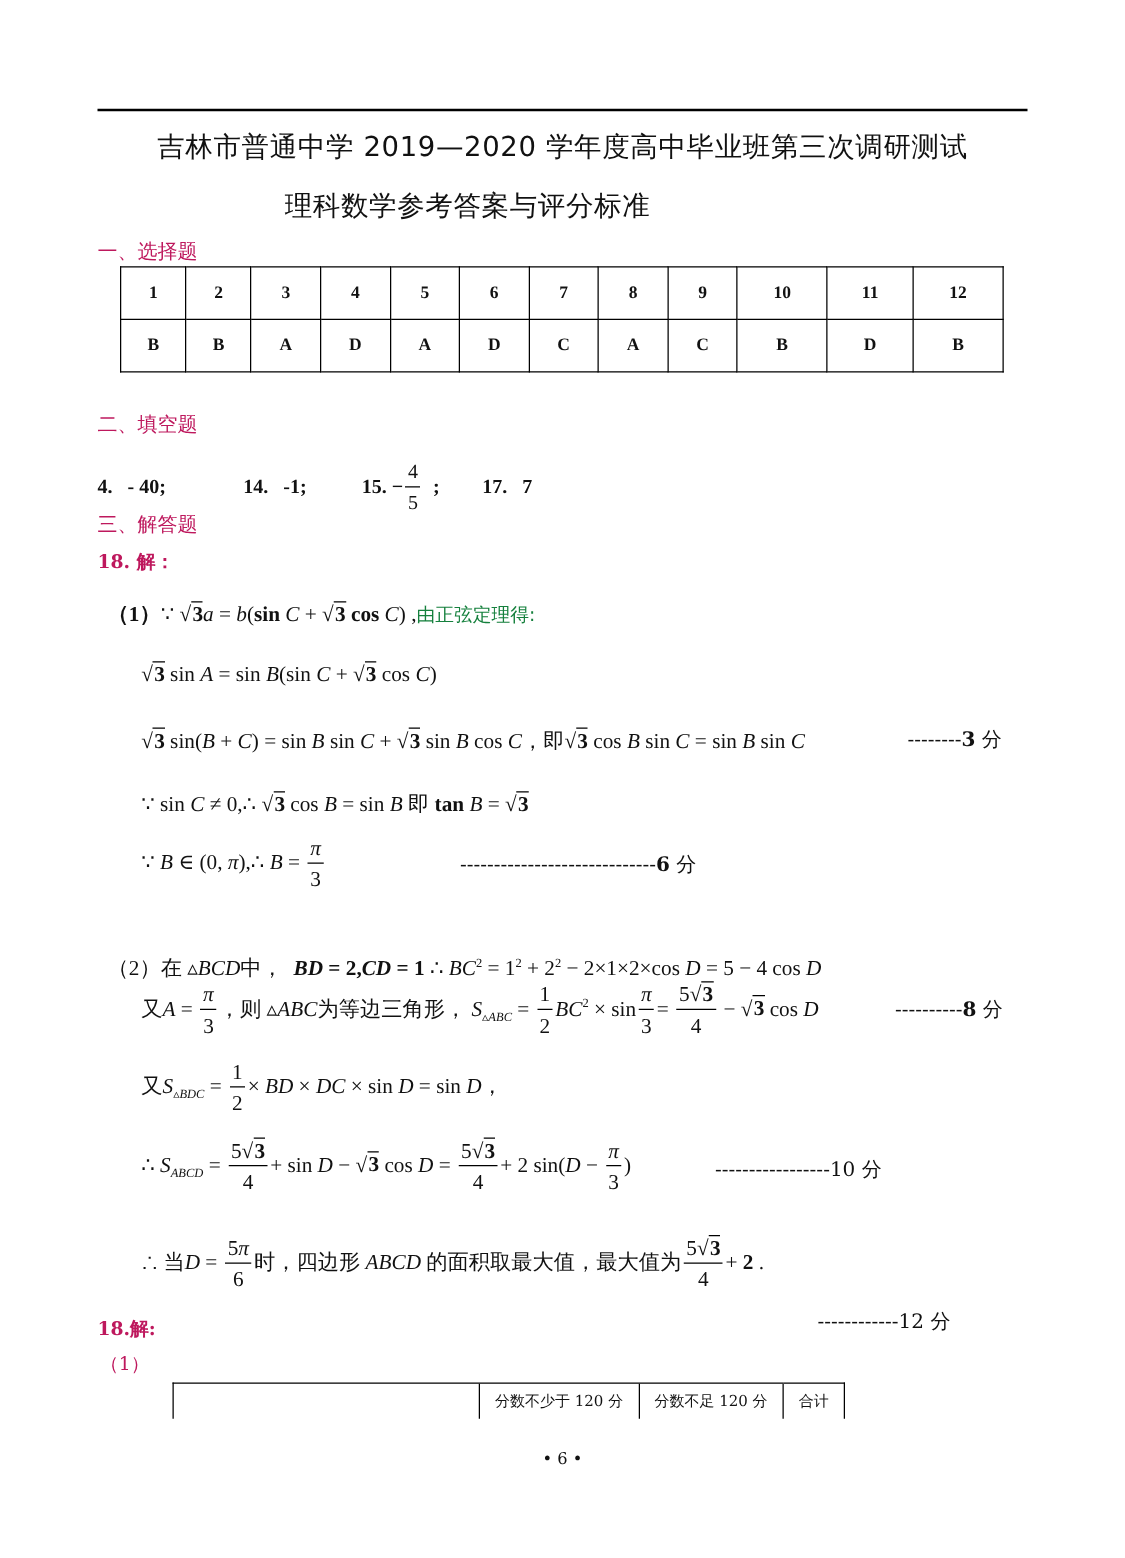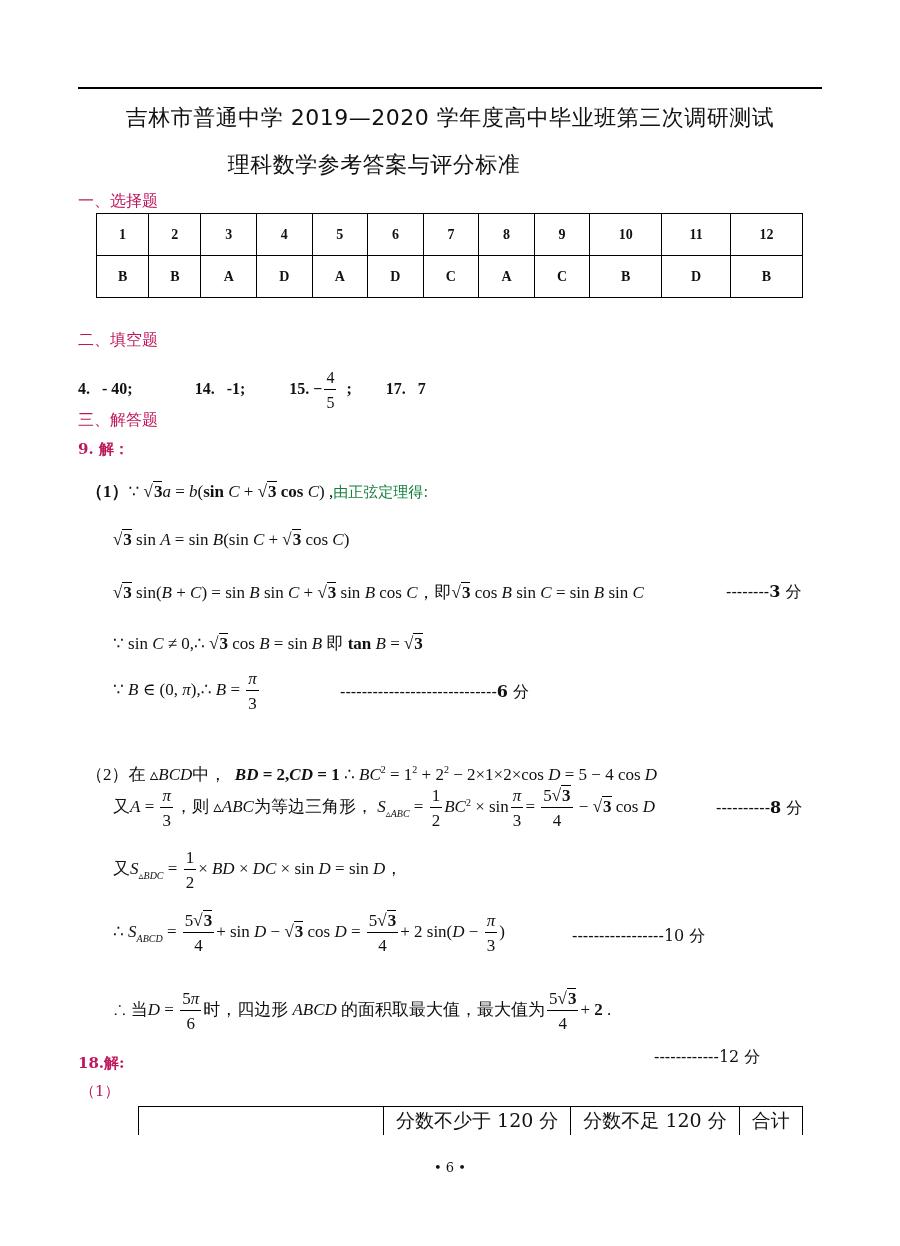--- a/index.html
+++ b/index.html
@@ -20,21 +20,21 @@
   .i { font-style: italic; }
   .b { font-weight: bold; }
   .frac { display: inline-flex; flex-direction: column; align-items: center; vertical-align: middle; margin: 0 2px; }
   .frac .num { border-bottom: 1px solid #000; padding: 0 2px; line-height: 22px; }
   .frac .den { line-height: 22px; padding-top: 2px; }
   .sqrt { font-weight: bold; }
   .sqrt .rad { border-top: 1.5px solid #000; padding-left: 1px; }
   .score { font-size: 16px; }
   .score .sb { font-weight: bold; }
   table.t18 { position: absolute; left: 138px; top: 1106px; border-collapse: collapse; }
-  table.t18 td { border-left: 1px solid #000; border-top: 1.5px solid #000; height: 28px; font-size: 19px;
+  table.t18 td { border-left: 1px solid #000; border-top: 1.5px solid #000; height: 28px; font-size: 12px;
                  padding: 0 12px; font-family: "DejaVu Serif", serif; }
   table.t18 td:last-child { border-right: 1px solid #000; }
   .pageno { left: 0; width: 900px; top: 1160px; text-align: center; font-size: 13px; }
   sub, sup { font-size: 10px; }
 </style>
 </head>
 <body>
 
 <div class="topline"></div>
 <div class="abs title1">吉林市普通中学 2019—2020 学年度高中毕业班第三次调研测试</div>
@@ -82,21 +82,21 @@
   <span style="display:inline-block;width:36px"></span>
   <span><span>15.</span>&nbsp;<span>−</span><span class="frac" style="font-weight:normal;">
         <span class="num">4</span>
         <span class="den">5</span>
       </span>&nbsp;&nbsp;<span>;</span></span>
   <span style="display:inline-block;width:26px"></span>
   <span><span>17.</span>&nbsp;&nbsp;&nbsp;<span>7</span></span>
 </div>
 
 <div class="abs sec" style="left:78px; top:410px;">三、解答题</div>
-<div class="abs sec b" style="left:78px; top:440px; font-size:15px;">9. 解：</div>
+<div class="abs sec b" style="left:78px; top:440px; font-size:15px;">18. 解：</div>
 
 <div class="abs m" style="left:86px; top:480px;">
   <span class="b">（1）</span>∵ <span class="sqrt">√<span class="rad">3</span></span><span class="i">a</span> = <span class="i">b</span>(<span class="b">sin</span> <span class="i">C</span> + <span class="sqrt">√<span class="rad">3</span></span> <span class="b">cos</span> <span class="i">C</span>) ,<span style="font-family:'DejaVu Sans',sans-serif;font-size:15px;color:#15803d">由正弦定理得:</span>
 </div>
 
 <div class="abs m" style="left:113px; top:530px;">
   <span class="sqrt">√<span class="rad">3</span></span> sin <span class="i">A</span> = sin <span class="i">B</span>(sin <span class="i">C</span> + <span class="sqrt">√<span class="rad">3</span></span> cos <span class="i">C</span>)
 </div>
 
 <div class="abs m" style="left:113px; top:581px;">
@@ -107,21 +107,21 @@
 <div class="abs m" style="left:113px; top:632px;text-align:center;">
   ∵ sin <span class="i">C</span> ≠ 0,∴ <span class="sqrt">√<span class="rad">3</span></span> cos <span class="i">B</span> = sin <span class="i">B</span> <span>即</span> <span class="b">tan</span> <span class="i">B</span> = <span class="sqrt">√<span class="rad">3</span></span>
 </div>
 
 <div class="abs m" style="left:113px; top:668px;text-align:center;">
   ∵ <span class="i">B</span> ∈ (0, <span class="i">π</span>),∴ <span class="i">B</span> = <span class="frac">
       <span class="num i">π</span>
       <span class="den">3</span>
     </span>
 </div>
-<div class="abs score" style="left:340px; top:682px;">-----------------------------<span class="sb">6</span> <span>分</span></div>
+<div class="abs score" style="left:368px; top:682px;">-----------------------------<span class="sb">6</span> <span>分</span></div>
 
 <div class="abs m" style="left:86px; top:733px;margin-top:30px;">
   <span>（2）</span><span>在</span> ▵<span class="i">BCD</span><span>中，</span>&nbsp; <span class="b i">BD</span> <span class="b">= 2,</span><span class="b i">CD</span> <span class="b">= 1</span> ∴ <span class="i">BC</span><sup>2</sup> = 1<sup>2</sup> + 2<sup>2</sup> − 2×1×2×cos <span class="i">D</span> = 5 − 4 cos <span class="i">D</span>
 </div>
 
 <div class="abs m" style="left:113px; top:785px;">
   <span>又</span><span class="i">A</span> = <span class="frac">
       <span class="num i">π</span>
       <span class="den">3</span>
     </span><span>，则</span> ▵<span class="i">ABC</span><span>为等边三角形，</span> <span class="i">S</span><sub class="i">▵ABC</sub> = <span class="frac">

